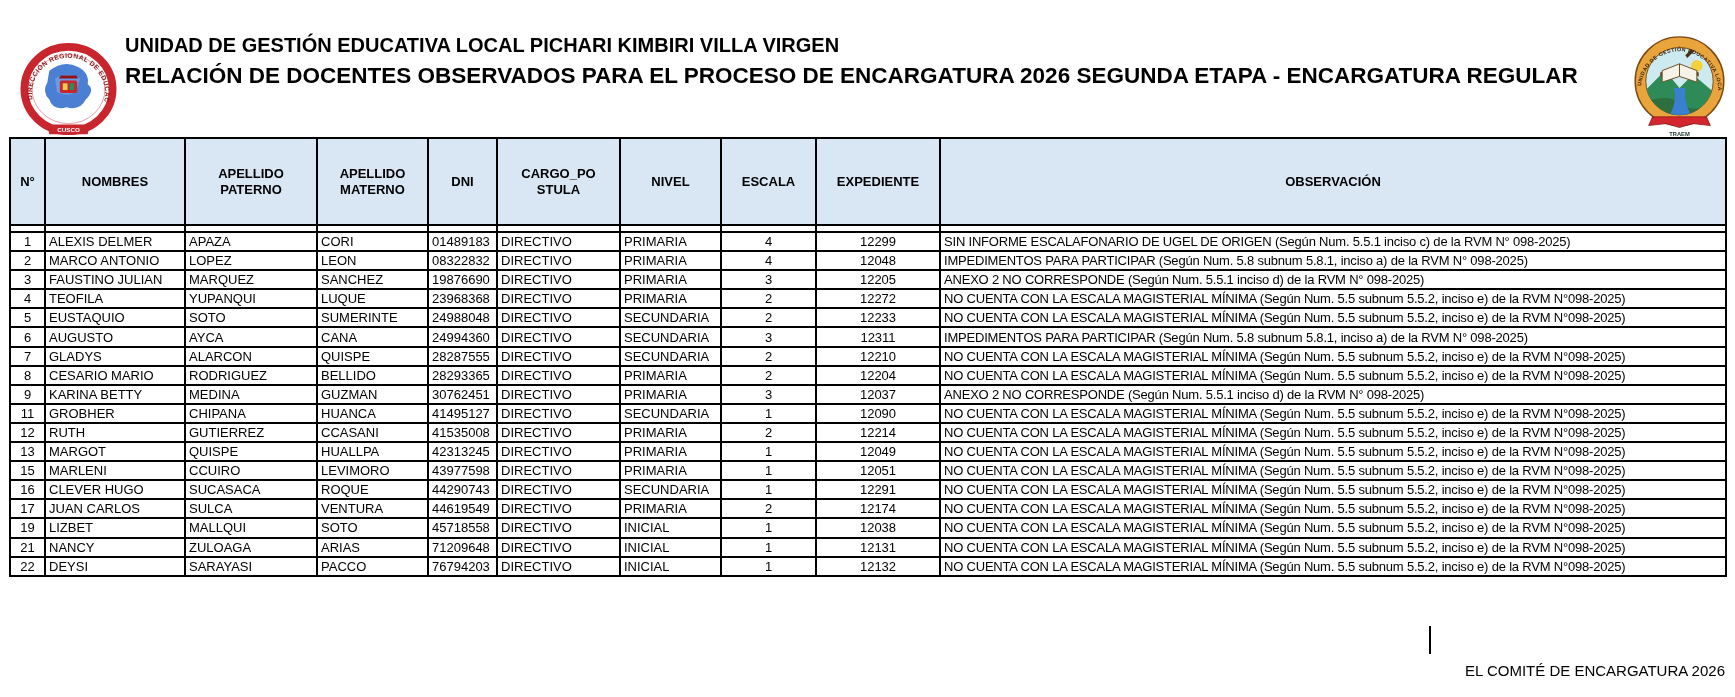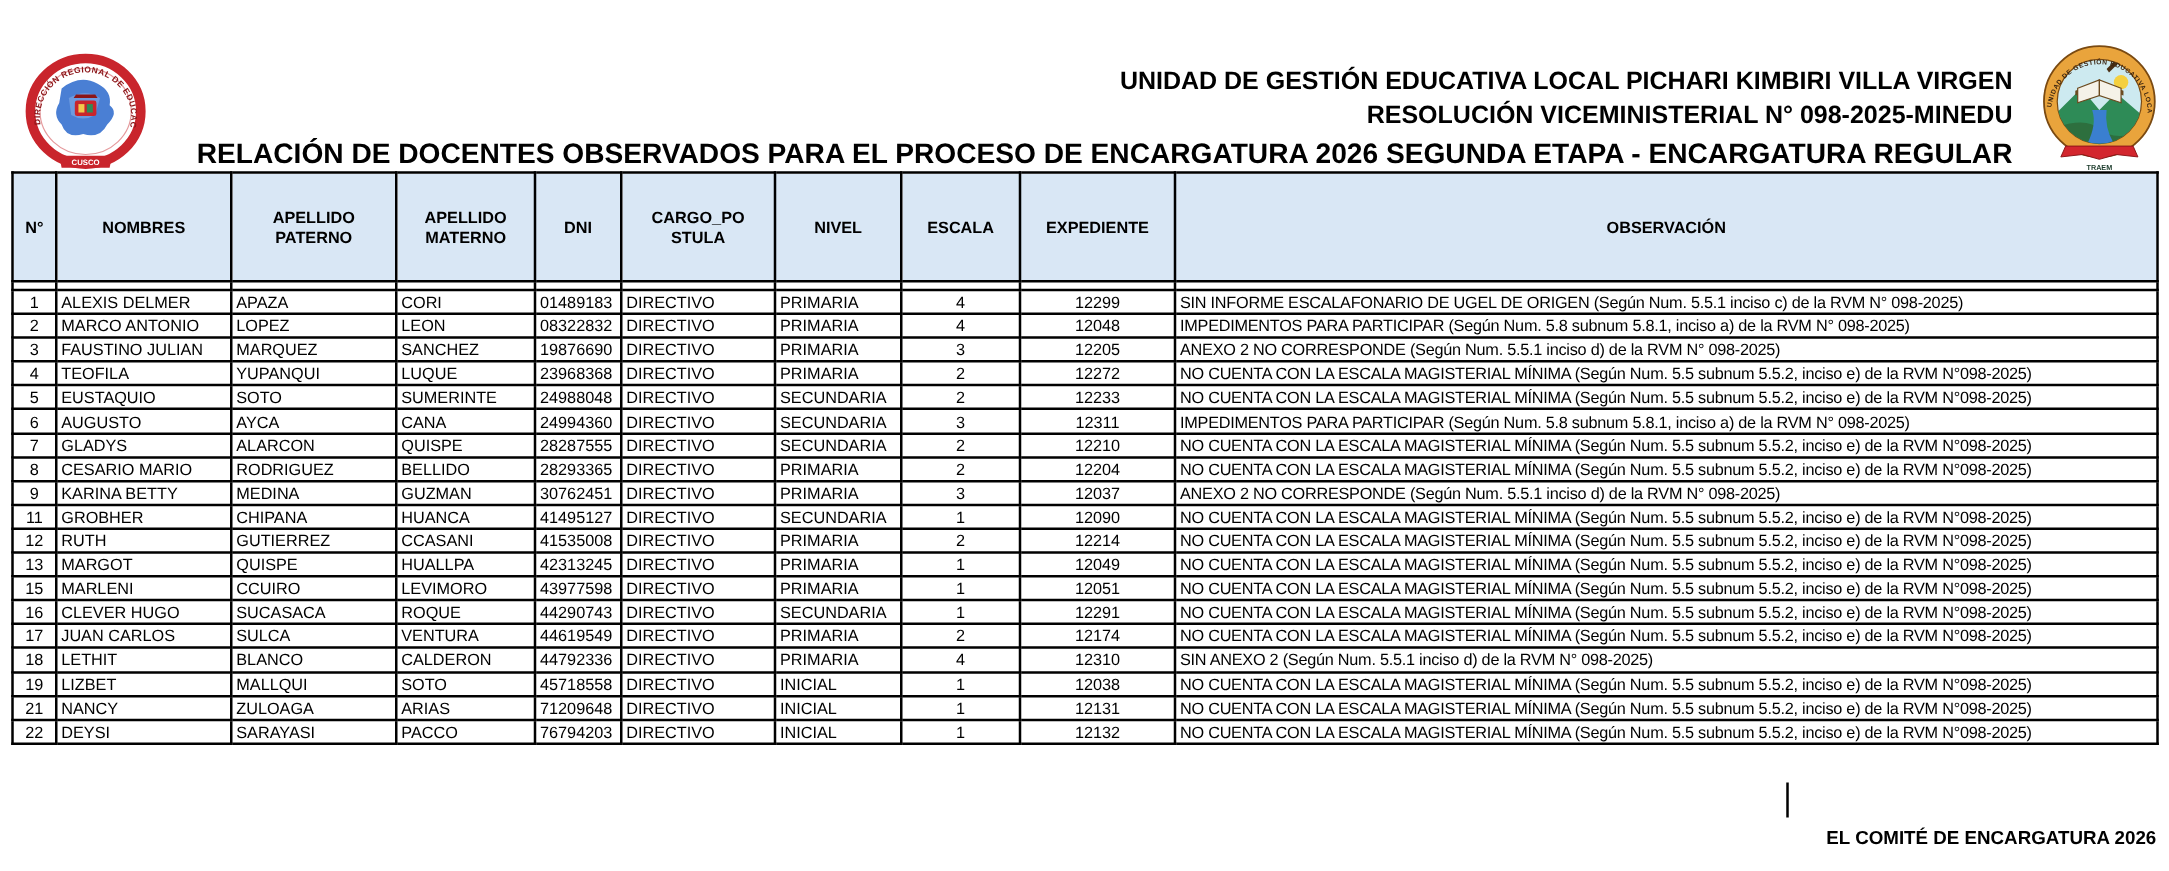--- a/index.html
+++ b/index.html
@@ -2,21 +2,21 @@
 <html><head>
 <meta charset="utf-8">
 <style>
   html,body{margin:0;padding:0;}
   body{
     width:1735px;height:697px;position:relative;background:#ffffff;
     font-family:"Liberation Sans","DejaVu Sans",sans-serif;color:#000;
     overflow:hidden;
   }
   
-  .title-block{position:absolute;left:125px;right:125px;top:52px;text-align:right;}
+  .title-block{position:absolute;left:125px;right:125px;top:32px;text-align:left;}
   .title-line{font-weight:bold;font-size:20px;line-height:27px;white-space:nowrap;}
   .title-line.big{font-size:22.5px;line-height:30px;margin-top:2px;}
   
   .logo-left{position:absolute;left:20px;top:42px;width:97px;height:96px;}
   .logo-right{position:absolute;left:1629px;top:34px;width:101px;height:106px;}
   .logo-left svg,.logo-right svg{width:100%;height:100%;display:block;}
   
   .doc-table{
     position:absolute;left:9px;top:137px;border-collapse:collapse;table-layout:fixed;
   }
@@ -36,21 +36,21 @@
   td.c1,td.c2,td.c3,td.c4,td.c5,td.c6{text-align:left;}
   td.c7,td.c8{text-align:center;}
   td.c9{text-align:left;font-size:11.5px;letter-spacing:-0.2px;}
   
   col.w0{width:35px;}  col.w1{width:140px;} col.w2{width:132px;}
   col.w3{width:111px;} col.w4{width:69px;}  col.w5{width:123px;}
   col.w6{width:101px;} col.w7{width:95px;}  col.w8{width:124px;}
   col.w9{width:786px;}
   
   .footer-committee{
-    position:absolute;right:10px;top:662px;font-weight:bold;font-size:15px;white-space:nowrap;
+    position:absolute;right:10px;top:662px;font-weight:normal;font-size:15px;white-space:nowrap;
   }
   
   .text-caret{position:absolute;left:1429px;top:626px;width:2px;height:28px;background:#000;}
 </style>
 </head>
 <body>
 
 <div class="logo-left">
   <svg viewBox="0 0 100 100">
     <defs>
@@ -69,21 +69,20 @@
     <text font-size="7" font-weight="bold" fill="#8b1518" letter-spacing="0.4">
       <textPath href="#arcL" startOffset="2">DIRECCIÓN REGIONAL DE EDUCACIÓN</textPath>
     </text>
     <path d="M 28,86 L 72,86 L 70,96 L 30,96 Z" fill="#c9252c"></path>
     <text x="50" y="93.5" font-size="6.5" font-weight="bold" fill="#ffffff" text-anchor="middle">CUSCO</text>
   </svg>
 </div>
 
 <div class="title-block">
   <div class="title-line">UNIDAD DE GESTIÓN EDUCATIVA LOCAL PICHARI KIMBIRI VILLA VIRGEN</div>
-  <div class="title-line">RESOLUCIÓN VICEMINISTERIAL N° 098-2025-MINEDU</div>
   <div class="title-line big">RELACIÓN DE DOCENTES OBSERVADOS PARA EL PROCESO DE ENCARGATURA 2026 SEGUNDA ETAPA - ENCARGATURA REGULAR</div>
 </div>
 
 <div class="logo-right">
   <svg viewBox="0 0 100 110">
     <defs>
       <path id="arcR" d="M 10,58 A 40,40 0 1 1 90,58" fill="none"></path>
       <clipPath id="innerClip">
           <circle cx="50" cy="49" r="35"></circle>
         </clipPath>
@@ -324,32 +323,20 @@
         <td class="c2">SULCA</td>
         <td class="c3">VENTURA</td>
         <td class="c4">44619549</td>
         <td class="c5">DIRECTIVO</td>
         <td class="c6">PRIMARIA</td>
         <td class="c7">2</td>
         <td class="c8">12174</td>
         <td class="c9">NO CUENTA CON LA ESCALA MAGISTERIAL MÍNIMA (Según Num. 5.5 subnum 5.5.2, inciso e) de la RVM N°098-2025)</td>
       </tr>
       <tr class="data-row">
-        <td class="c0">18</td>
-        <td class="c1">LETHIT</td>
-        <td class="c2">BLANCO</td>
-        <td class="c3">CALDERON</td>
-        <td class="c4">44792336</td>
-        <td class="c5">DIRECTIVO</td>
-        <td class="c6">PRIMARIA</td>
-        <td class="c7">4</td>
-        <td class="c8">12310</td>
-        <td class="c9">SIN ANEXO 2 (Según Num. 5.5.1 inciso d) de la RVM N° 098-2025)</td>
-      </tr>
-      <tr class="data-row">
         <td class="c0">19</td>
         <td class="c1">LIZBET</td>
         <td class="c2">MALLQUI</td>
         <td class="c3">SOTO</td>
         <td class="c4">45718558</td>
         <td class="c5">DIRECTIVO</td>
         <td class="c6">INICIAL</td>
         <td class="c7">1</td>
         <td class="c8">12038</td>
         <td class="c9">NO CUENTA CON LA ESCALA MAGISTERIAL MÍNIMA (Según Num. 5.5 subnum 5.5.2, inciso e) de la RVM N°098-2025)</td>

